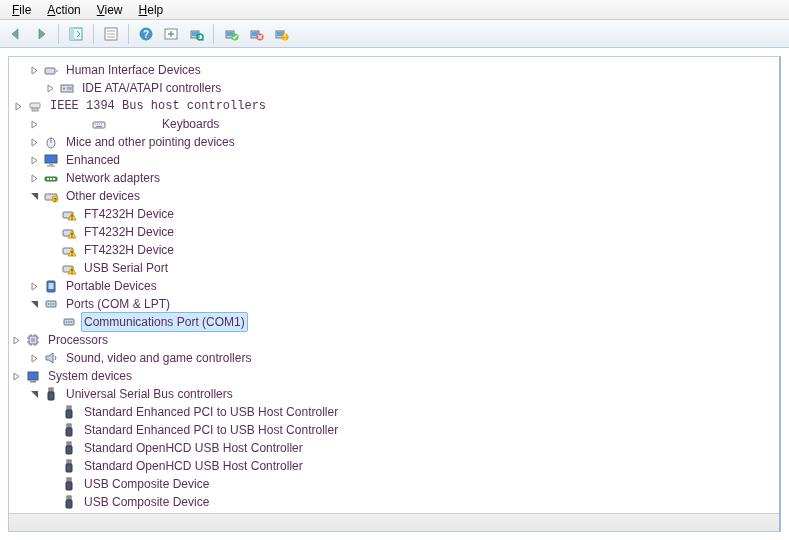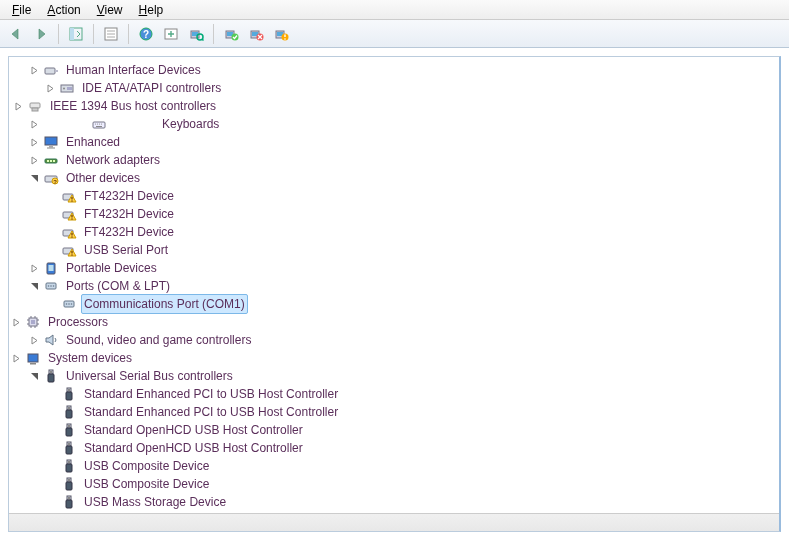--- a/index.html
+++ b/index.html
@@ -145,21 +145,21 @@
         </span>
         <span class="icon">
           <svg width="16" height="16">
             <rect x="2" y="5" width="12" height="7" fill="#d8dde5" stroke="#778"></rect>
             <circle cx="5" cy="8.5" r="1" fill="#888"></circle>
             <rect x="8" y="7" width="5" height="3" fill="#aac"></rect>
           </svg>
         </span>
         <span class="label">IDE ATA/ATAPI controllers</span>
       </div>
-      <div class="row" style="padding-left: 2px;">
+      <div class="row" style="padding-left: 2px; font-family: Liberation Mono, monospace;">
         <span class="toggle">
           <svg width="9" height="9">
             <path d="M2 1 L7 4.5 L2 8 Z" fill="none" stroke="#888"></path>
           </svg>
         </span>
         <span class="icon">
           <svg width="16" height="16">
             <rect x="3" y="5" width="10" height="5" rx="1" fill="#e8e8e8" stroke="#999"></rect>
             <rect x="5" y="10" width="6" height="3" fill="#ccc" stroke="#999"></rect>
           </svg>
@@ -176,20 +176,34 @@
           <svg width="16" height="16">
             <rect x="2" y="6" width="12" height="6" rx="1" fill="#eef" stroke="#778"></rect>
             <circle cx="4.5" cy="8" r="0.6" fill="#888"></circle>
             <circle cx="6.5" cy="8" r="0.6" fill="#888"></circle>
             <circle cx="8.5" cy="8" r="0.6" fill="#888"></circle>
             <circle cx="10.5" cy="8" r="0.6" fill="#888"></circle>
             <rect x="5" y="10" width="6" height="1" fill="#888"></rect>
           </svg>
         </span>
         <span class="label">Keyboards</span>
+      </div>
+      <div class="row" style="padding-left: 18px;">
+        <span class="toggle">
+          <svg width="9" height="9">
+            <path d="M2 1 L7 4.5 L2 8 Z" fill="none" stroke="#888"></path>
+          </svg>
+        </span>
+        <span class="icon">
+          <svg width="16" height="16">
+            <ellipse cx="8" cy="9" rx="4" ry="5" fill="#eef" stroke="#778"></ellipse>
+            <line x1="8" y1="4" x2="8" y2="9" stroke="#778"></line>
+          </svg>
+        </span>
+        <span class="label">Mice and other pointing devices</span>
       </div>
       <div class="row" style="padding-left: 18px;">
         <span class="toggle">
           <svg width="9" height="9">
             <path d="M2 1 L7 4.5 L2 8 Z" fill="none" stroke="#888"></path>
           </svg>
         </span>
         <span class="icon">
           <svg width="16" height="16">
             <rect x="2" y="3" width="12" height="8" fill="#3a7bd5" stroke="#556"></rect>

